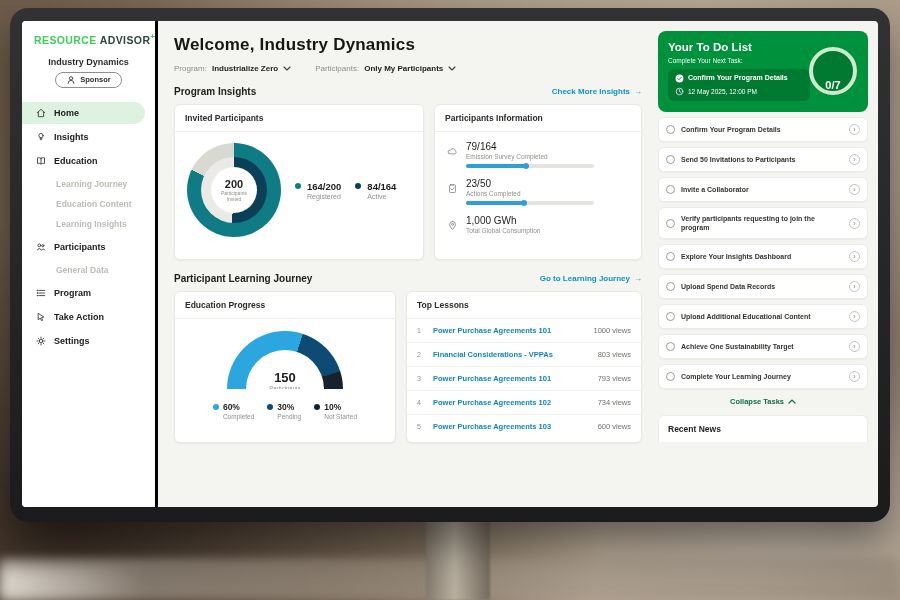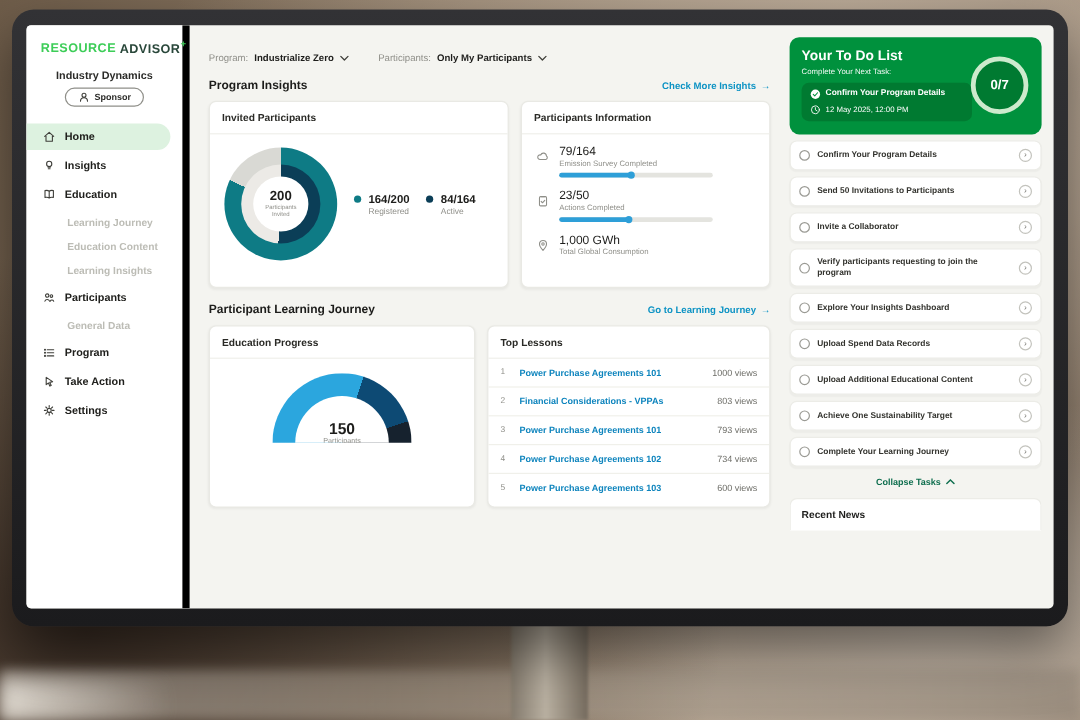--- a/index.html
+++ b/index.html
@@ -22,21 +22,21 @@
     background:linear-gradient(90deg,#837a6d,#b9b0a1 45%,#756b5e);filter:blur(1.2px)}
 
   
   .monitor{position:absolute;left:10px;top:8px;width:880px;height:514px;
     background:linear-gradient(#323235,#1b1b1d);border-radius:18px;
     padding:13px 12px 15px;box-shadow:0 20px 45px rgba(0,0,0,.5)}
   .screen{width:100%;height:100%;background:#f4f4f0;border-radius:4px;overflow:hidden;
     display:flex;color:#1d1d1b}
 
   
-  .sidebar{width:136px;flex:none;background:#fff;border-right:6px solid #000000;padding:11px 0 0}
+  .sidebar{width:136px;flex:none;background:#fff;border-right:3px solid #000000;padding:11px 0 0}
   .logo{padding:0 12px;font-size:10.5px;font-weight:bold;letter-spacing:.4px;white-space:nowrap}
   .logo-green{color:#3dcd58}
   .logo-dark{color:#29473a;margin-left:3px}
   .logo-plus{color:#3dcd58;font-size:8px}
   .org{text-align:center;font-size:9px;font-weight:bold;color:#2b2b28;margin-top:11px}
   .sponsor{display:flex;align-items:center;gap:4px;margin:5px auto 14px;padding:2px 10px;
     border:1px solid #8f8f89;border-radius:10px;background:#fff;font-size:7.5px;
     color:#2b2b28;font-weight:600;cursor:pointer}
   nav{margin-top:13px}
   .nav-item{display:flex;align-items:center;gap:8px;padding:6px 14px;font-size:9px;
@@ -111,21 +111,21 @@
   
   .todo-panel{width:226px;flex:none;padding:10px 10px 0 6px}
   .todo-card{background:#00913d;border-radius:8px;padding:10px 10px 11px;color:#fff;position:relative}
   .todo-title{font-size:11.5px;font-weight:700}
   .todo-sub{font-size:6.5px;margin-top:4px;opacity:.95}
   .todo-next{background:#007a31;border-radius:6px;padding:5px 7px;margin-top:5px;width:142px}
   .next-row{display:flex;gap:4px;align-items:center;font-size:7px;font-weight:700;line-height:1.2}
   .next-row.small{font-weight:500;margin-top:4px;font-size:6.5px}
   .next-row svg{width:9px;height:9px;flex:none}
   .todo-progress{position:absolute;right:11px;top:16px;width:48px;height:48px;border-radius:50%;
-    border:4px solid #cdeacd;background:#007a31;display:flex;align-items:center;justify-content:center;
+    border:4px solid #cdeacd;background:#007a31;display:flex;align-items:flex-end;justify-content:center;
     font-size:11px;font-weight:700;color:#fff}
   .task{display:flex;align-items:center;gap:6px;background:#fff;border:1px solid #ececE7;
     border-radius:6px;padding:6px 7px;margin-top:5px;cursor:pointer;box-shadow:0 1px 1px rgba(0,0,0,.03)}
   .task-check{width:9px;height:9px;border:1px solid #9a9a94;border-radius:50%;flex:none}
   .task-label{flex:1;font-size:7px;font-weight:700;color:#33332e;line-height:1.3}
   .task-go{width:11px;height:11px;border:1px solid #c3c3bd;border-radius:50%;color:#7a7a74;
     font-size:7px;line-height:1;display:flex;align-items:center;justify-content:center;flex:none}
   .collapse{margin-top:8px;display:flex;justify-content:center;align-items:center;gap:4px;
     font-size:7.5px;font-weight:700;color:#0e6e4e;cursor:pointer}
   .collapse svg{width:8px;height:5px}
@@ -225,20 +225,21 @@
                 <circle cx="6" cy="6" r="2"></circle>
                 <path d="M6 1.2v1.6M6 9.2v1.6M1.2 6h1.6M9.2 6h1.6M2.6 2.6l1.2 1.2M8.2 8.2l1.2 1.2M9.4 2.6 8.2 3.8M3.8 8.2 2.6 9.4"></path>
               </g>
             </svg>
         <span>Settings</span>
       </div>
     </nav>
   </aside>
 
   <main class="main">
+    <h1>Welcome, Industry Dynamics</h1>
 
     <div class="filters">
       <div class="filter">
         <span class="f-label">Program:</span>
         <span class="f-value">Industrialize Zero</span>
         <svg viewBox="0 0 8 5" width="8" height="5">
               <path d="M1 1l3 3 3-3" class="icon-stroke"></path>
             </svg>
       </div>
       <div class="filter">
@@ -354,20 +355,43 @@
     <div class="cards-row">
       <section class="card card-education">
         <div class="card-title">Education Progress</div>
         <div class="gauge-wrap">
           <div class="gauge">
             <div class="gauge-arc" style="background: conic-gradient(from 270deg, rgb(43, 166, 222) 0deg, rgb(43, 166, 222) 108deg, rgb(13, 74, 116) 108deg, rgb(13, 74, 116) 162deg, rgb(22, 34, 46) 162deg, rgb(22, 34, 46) 180deg, transparent 180deg, transparent 360deg);"></div>
             <div class="gauge-hole"></div>
             <div class="gauge-text">
               <div class="g-num">150</div>
               <div class="g-lab">Participants</div>
+            </div>
+          </div>
+          <div class="gauge-legend">
+            <div class="gl-item">
+              <span class="dot" style="background: rgb(43, 166, 222);"></span>
+              <div>
+                <div class="gl-val">60%</div>
+                <div class="gl-lab">Completed</div>
+              </div>
+            </div>
+            <div class="gl-item">
+              <span class="dot" style="background: rgb(13, 74, 116);"></span>
+              <div>
+                <div class="gl-val">30%</div>
+                <div class="gl-lab">Pending</div>
+              </div>
+            </div>
+            <div class="gl-item">
+              <span class="dot" style="background: rgb(22, 34, 46);"></span>
+              <div>
+                <div class="gl-val">10%</div>
+                <div class="gl-lab">Not Started</div>
+              </div>
             </div>
           </div>
         </div>
       </section>
 
       <section class="card card-lessons">
         <div class="card-title">Top Lessons</div>
         <div>
           <div class="lesson-row">
             <span class="lesson-rank">1</span>

